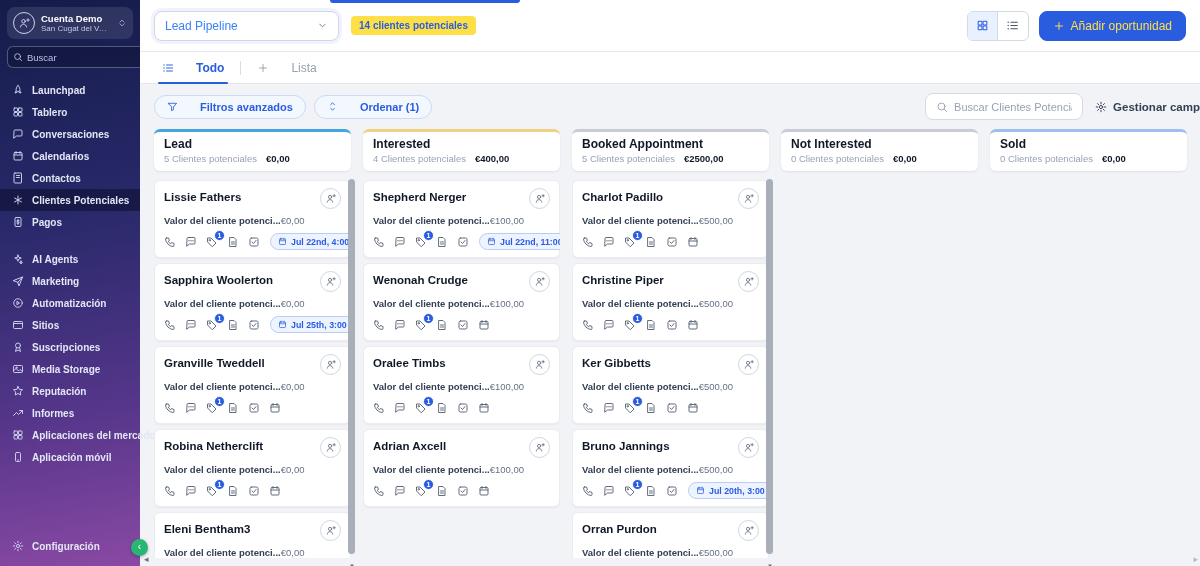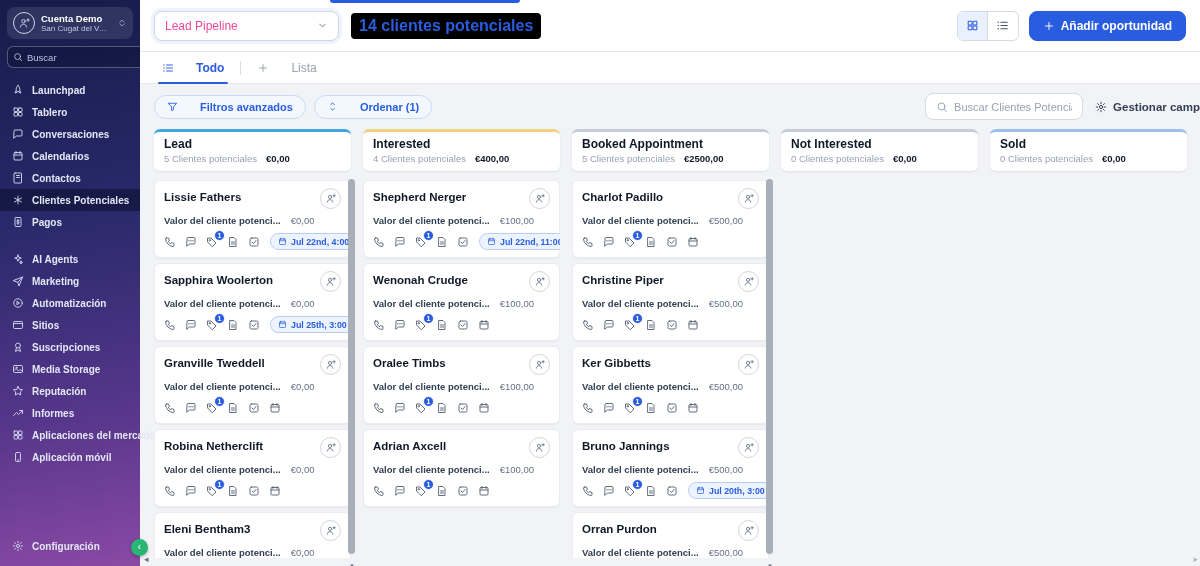--- a/index.html
+++ b/index.html
@@ -28,31 +28,31 @@
   .nav-item .ic { width:12px; height:12px; color:#cfd4ee; flex:none; }
   .nav-item.active { background:rgba(8,10,35,.5); }
   .nav-item.spacer { margin-top:15px; }
   .side-footer { padding:8px 12px 14px; }
   .collapse-btn { position:absolute; right:-8px; bottom:10px; width:17px; height:17px; border-radius:50%; background:#29b573; color:#fff; font-size:10px; line-height:15px; text-align:center; box-shadow:0 1px 3px rgba(0,0,0,.3); cursor:pointer; z-index:9; }
 
   
   .main { flex:1; min-width:0; display:flex; flex-direction:column; position:relative; }
   .topbar { height:52px; background:#fff; border-bottom:1px solid #e4e7ec; display:flex; align-items:center; padding:0 14px; gap:12px; position:relative; flex:none; }
   .top-accent { position:absolute; top:0; left:190px; width:190px; height:3px; background:#2a5ce0; border-radius:0 0 3px 3px; }
-  .pipeline-select { width:185px; height:30px; border:1px solid #cfd6e4; border-radius:8px; background:#fff; display:flex; align-items:center; padding:0 10px; font-size:12px; color:#ec4899; box-shadow:0 0 0 3px rgba(42,92,224,.07); cursor:pointer; }
+  .pipeline-select { width:185px; height:30px; border:1px solid #cfd6e4; border-radius:8px; background:#fff; display:flex; align-items:center; padding:0 10px; font-size:12px; color:#3b82f6; box-shadow:0 0 0 3px rgba(42,92,224,.07); cursor:pointer; }
   .pipeline-select .chev { margin-left:auto; color:#667085; font-size:11px; }
-  .count-badge { background:#000000; color:#2a5ce0; font-size:16px; font-weight:bold; border-radius:4px; padding:4px 8px; }
+  .count-badge { background:#fde047; color:#2a5ce0; font-size:10px; font-weight:bold; border-radius:4px; padding:4px 8px; }
   .top-right { margin-left:auto; display:flex; gap:10px; align-items:center; }
   .seg { display:flex; border:1px solid #d5dae3; border-radius:6px; overflow:hidden; background:#fff; }
   .seg-btn { width:30px; height:28px; display:flex; align-items:center; justify-content:center; color:#475467; font-size:13px; cursor:pointer; }
   .seg-btn .ic { width:13px; height:13px; }
   .seg-btn.active { color:#2a5ce0; background:#eaf1fe; border-right:1px solid #d5dae3; }
   .btn { display:flex; align-items:center; gap:6px; height:30px; padding:0 13px; border:1px solid #d5dae3; border-radius:8px; background:#fff; font-size:12px; color:#344054; cursor:pointer; white-space:nowrap; }
   .btn .ic { width:12px; height:12px; }
-  .btn-primary { background:#2a5ce0; border-color:#2a5ce0; color:#ffffff; font-weight:bold; }
+  .btn-primary { background:#2a5ce0; border-color:#2a5ce0; color:#fde047; font-weight:normal; }
   .tabs { height:32px; background:#fff; border-bottom:1px solid #e4e7ec; display:flex; align-items:center; padding:0 18px; flex:none; }
   .tab { display:flex; align-items:center; gap:22px; font-size:12px; height:100%; position:relative; padding:0 4px; cursor:pointer; }
   .tab.active { color:#2a5ce0; font-weight:bold; }
   .tab.active::after { content:""; position:absolute; left:0; right:0; bottom:-1px; height:2px; background:#2a5ce0; border-radius:2px; }
   .tab.inactive { color:#98a2b3; }
   .tab .ic { width:12px; height:12px; }
   .tab-divider { width:1px; height:14px; background:#d8dce5; margin:0 12px; }
 
   .content { flex:1; position:relative; overflow:hidden; }
   .filter-row { display:flex; align-items:center; margin:9px 0 9px 14px; gap:8px; }
@@ -71,21 +71,21 @@
   .col-head { background:#fff; border-radius:6px; border-top:3px solid #ccc; box-shadow:0 1px 2px rgba(16,24,40,.08); padding:5px 10px 7px; margin-bottom:9px; }
   .col-title { font-size:12px; font-weight:bold; color:#101828; }
   .col-sub { display:flex; gap:9px; font-size:9.5px; color:#98a2b3; margin-top:2px; align-items:center; }
   .col-total { color:#101828; font-weight:bold; }
   .cards { display:flex; flex-direction:column; gap:5px; height:378px; overflow:hidden; }
   .card { background:#fff; border:1px solid #eaecf0; border-radius:6px; box-shadow:0 1px 2px rgba(16,24,40,.05); padding:7px 9px 8px; flex:none; cursor:pointer; }
   .card-top { display:flex; justify-content:space-between; align-items:flex-start; }
   .card-name { font-size:11.5px; font-weight:bold; color:#101828; padding-top:3px; }
   .avatar-btn { width:21px; height:21px; border-radius:50%; border:1px solid #d0d5dd; color:#667085; display:flex; align-items:center; justify-content:center; flex:none; cursor:pointer; }
   .avatar-btn .ic { width:11px; height:11px; }
-  .card-val { display:flex; gap:10px; margin-top:6px; font-size:9.5px; align-items:baseline; }
+  .card-val { display:flex; margin-top:6px; font-size:9.5px; align-items:baseline; }
   .val-label { font-weight:bold; color:#344054; }
   .val-amount { color:#667085; }
   .card-icons { display:flex; align-items:center; gap:9px; margin-top:8px; color:#5b6676; height:15px; }
   .cicon { position:relative; display:flex; cursor:pointer; }
   .cicon .ic { width:12px; height:12px; }
   .cnt { position:absolute; top:-6px; right:-7px; background:#2a5ce0; color:#fff; font-size:7px; font-weight:bold; width:11px; height:11px; border-radius:50%; display:flex; align-items:center; justify-content:center; border:1px solid #fff; }
   .chip { display:flex; align-items:center; gap:4px; border:1px solid #b7cdf6; background:#eef4ff; color:#2a5ce0; font-size:8.8px; font-weight:bold; border-radius:20px; padding:2.5px 7px; margin-left:1px; white-space:nowrap; cursor:pointer; }
   .chip .ic { width:9px; height:9px; }
   .vscroll { position:absolute; right:-5px; top:50px; bottom:-12px; width:8px; }
   .vthumb { position:absolute; top:0; width:7px; height:calc(100% - 16px); border-radius:4px; background:#a9afb9; }

